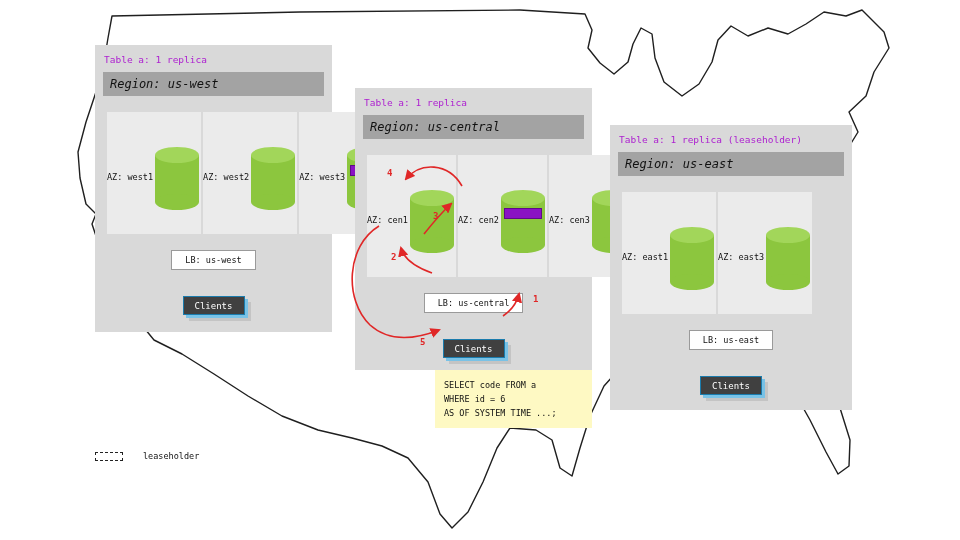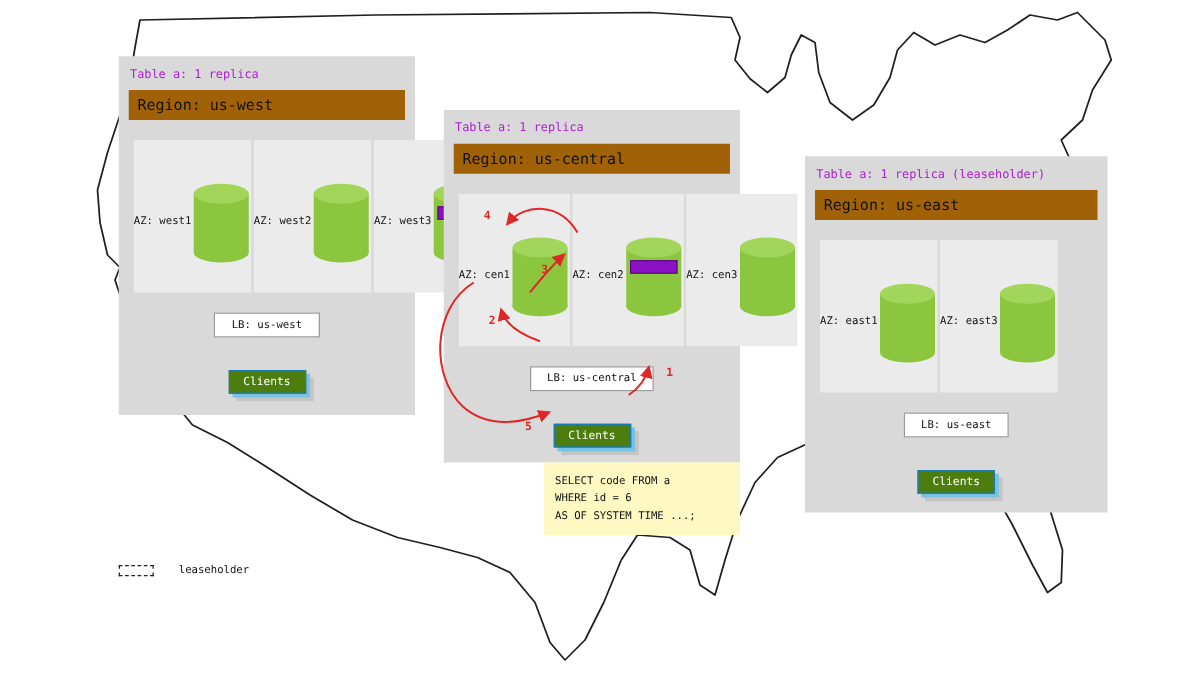--- a/index.html
+++ b/index.html
@@ -7,38 +7,38 @@
   body {
     position:relative;
     background:#ffffff;
     font-family:"DejaVu Sans Mono","Liberation Mono",monospace;
     overflow:hidden;
   }
   .map-layer { position:absolute; left:0; top:0; z-index:0; }
   .panel { position:absolute; background:#d9d9d9; z-index:2; }
   .panel-west { left:95px; top:45px; width:237px; height:287px; }
   .panel-central { left:355px; top:88px; width:237px; height:282px; }
-  .panel-east { left:644px; top:125px; width:242px; height:285px; }
+  .panel-east { left:610px; top:125px; width:242px; height:285px; }
   .table-label { margin:9px 0 0 9px; font-size:9.5px; font-weight:normal; color:#ad1fd0; white-space:nowrap; }
-  .region-band { margin:7px 8px 16px 8px; background:#a16207; height:24px; line-height:24px; padding-left:7px; font-size:12px; color:#111; }
+  .region-band { margin:7px 8px 16px 8px; background:#a3a3a3; height:24px; line-height:24px; padding-left:7px; font-size:12px; color:#111;font-style:italic; }
   .az-row { margin:8px 12px 0 12px; display:grid; grid-template-columns:1fr 1fr 1fr; gap:2px; height:122px; }
   .az { background:#ebebeb; display:flex; flex-direction:row; align-items:center; }
   .az-label { font-size:8.5px; margin-top:7px; color:#111; white-space:nowrap; }
   .cyl-wrap { position:relative; margin-top:10px; width:48px; height:66px; }
   .replica-bar {
     position:absolute; top:20px; left:50%; transform:translateX(-50%);
     width:38px; height:11px; background:#8a12c4; border:1px solid #5e0b86; z-index:2;
   }
   .leaseholder-bar { border:1.5px dashed #000; }
   .lb {
     margin:16px auto 0; background:#ffffff; border:1px solid #9a9a9a;
     font-size:8.5px; padding:4px 13px; width:max-content; color:#111;
   }
   .clients {
-    margin:26px auto 0; width:62px; height:19px; background:#4d7c0f;
+    margin:26px auto 0; width:62px; height:19px; background:#404040;
     border:1px solid #1b7cad; color:#fff; font-size:9px;
     display:flex; align-items:center; justify-content:center;
     box-shadow:3px 3px 0 #79c2e6, 6px 6px 0 #c4c4c4;
   }
   .query-box {
     position:absolute; left:435px; top:370px; width:157px; z-index:2;
     background:#fef9c3; padding:8px 9px; font-size:8.5px; line-height:1.65; color:#111;
   }
   .legend { position:absolute; left:95px; top:451px; display:flex; align-items:center; gap:20px; z-index:2; }
   .legend-swatch { width:28px; height:9px; border:1.5px dashed #222; background:#fff; }

